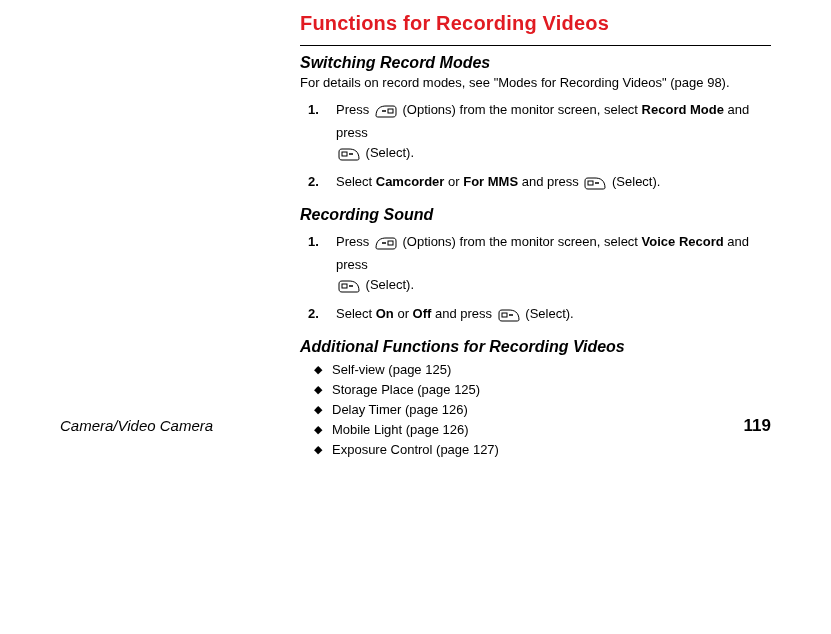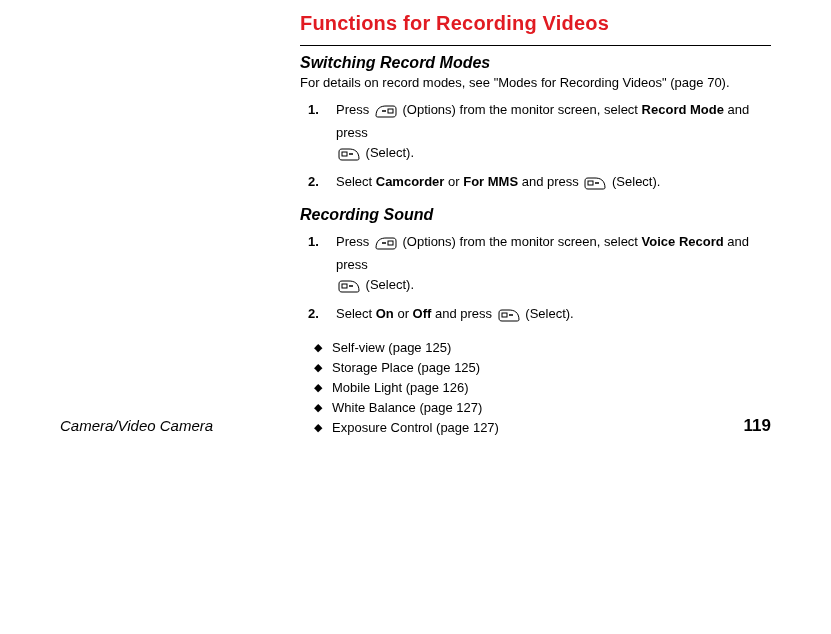--- a/index.html
+++ b/index.html
@@ -121,21 +121,21 @@
 </head>
 <body>
 
 <div class="page">
 
   <h1 class="main-title">Functions for Recording Videos</h1>
   <hr class="rule">
 
   <div class="section-block">
     <h2 class="subhead">Switching Record Modes</h2>
-    <p class="body-text">For details on record modes, see "Modes for Recording Videos" (page 70).</p>
+    <p class="body-text">For details on record modes, see "Modes for Recording Videos" (page 98).</p>
     <ol class="steps">
       <li>
         <span>Press </span><span class="key-icon"><svg width="22" height="14" viewBox="0 0 22 14">
               <path d="M1 12 C1 4 6 2 11 2 L18 2 C20 2 21 3 21 5 L21 10 C21 12 20 13 18 13 L3 13 C2 13 1 12.5 1 12 Z" fill="none" stroke="#000" stroke-width="1"></path>
               <rect x="13" y="5" width="5" height="4" fill="none" stroke="#000" stroke-width="1"></rect>
               <line x1="7" y1="7" x2="11" y2="7" stroke="#000" stroke-width="1.5"></line>
             </svg></span><span> (Options) from the monitor screen, select </span><span class="strong">Record Mode</span><span> and press </span><br><span class="key-icon"><svg width="22" height="14" viewBox="0 0 22 14">
               <path d="M21 12 C21 4 16 2 11 2 L4 2 C2 2 1 3 1 5 L1 10 C1 12 2 13 4 13 L19 13 C20 13 21 12.5 21 12 Z" fill="none" stroke="#000" stroke-width="1"></path>
               <rect x="4" y="5" width="5" height="4" fill="none" stroke="#000" stroke-width="1"></rect>
               <line x1="11" y1="7" x2="15" y2="7" stroke="#000" stroke-width="1.5"></line>
@@ -169,25 +169,26 @@
         <span>Select </span><span class="strong">On</span><span> or </span><span class="strong">Off</span><span> and press </span><span class="key-icon"><svg width="22" height="14" viewBox="0 0 22 14">
               <path d="M21 12 C21 4 16 2 11 2 L4 2 C2 2 1 3 1 5 L1 10 C1 12 2 13 4 13 L19 13 C20 13 21 12.5 21 12 Z" fill="none" stroke="#000" stroke-width="1"></path>
               <rect x="4" y="5" width="5" height="4" fill="none" stroke="#000" stroke-width="1"></rect>
               <line x1="11" y1="7" x2="15" y2="7" stroke="#000" stroke-width="1.5"></line>
             </svg></span><span> (Select).</span>
       </li>
     </ol>
   </div>
 
   <div class="section-block">
+    <h2 class="subhead">Additional Functions for Recording Videos</h2>
     <ul class="addl-list">
       <li>Self-view (page 125)</li>
       <li>Storage Place (page 125)</li>
+      <li>Delay Timer (page 126)</li>
       <li>Mobile Light (page 126)</li>
-      <li>White Balance (page 127)</li>
       <li>Exposure Control (page 127)</li>
     </ul>
   </div>
 
   <div class="footer">
     <span class="footer-left">Camera/Video Camera</span>
     <span class="footer-page">119</span>
   </div>
 
 </div>

